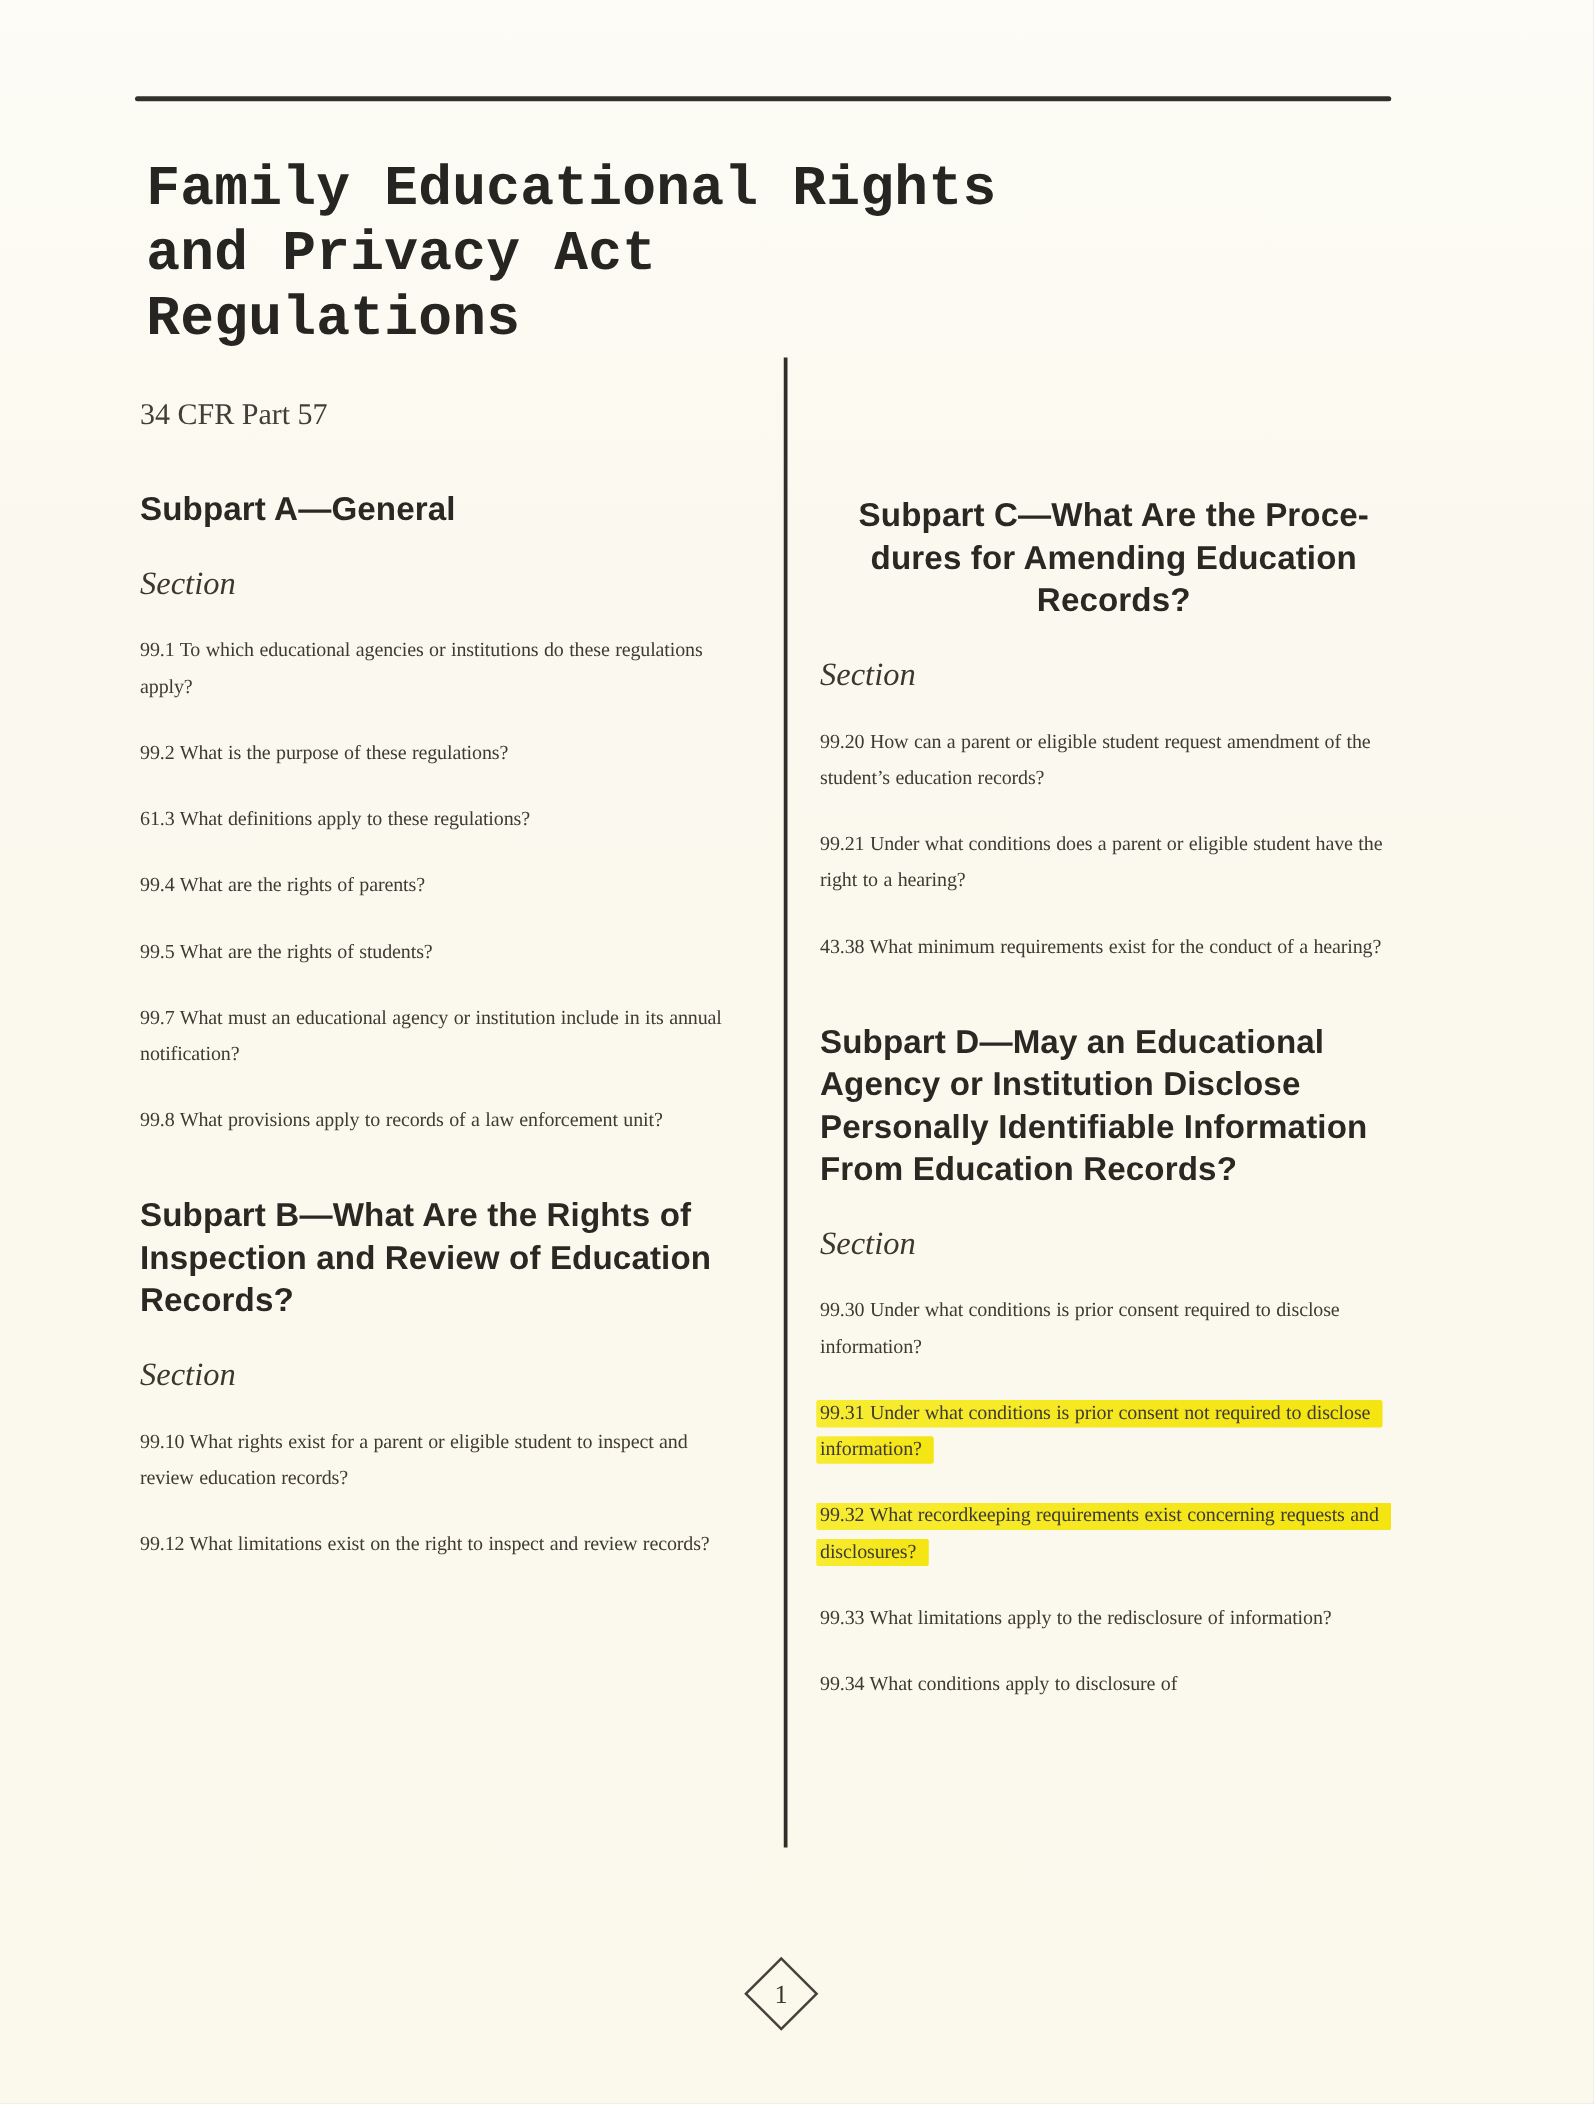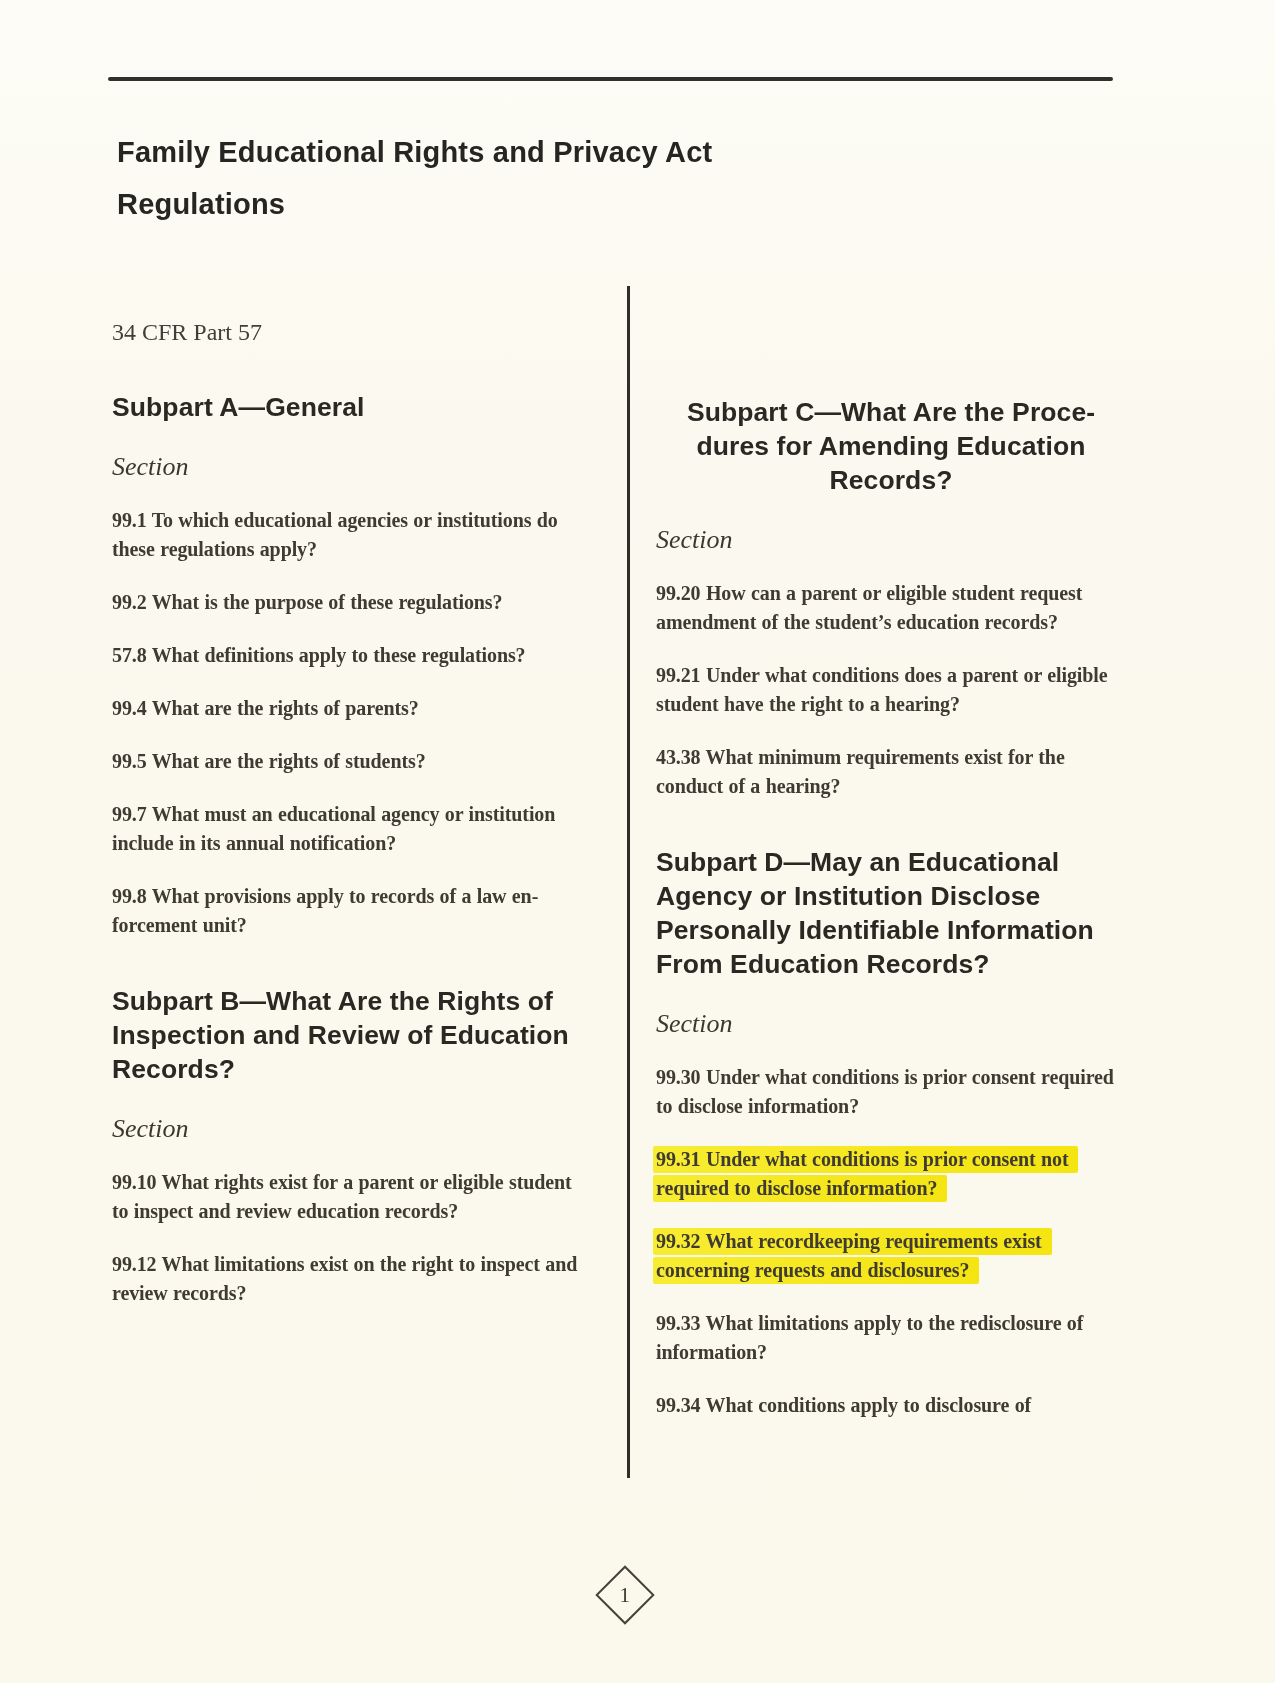--- a/index.html
+++ b/index.html
@@ -10,40 +10,40 @@
     background:linear-gradient(180deg, #fdfcf6 0%, #fbf9ef 25%, #fbf8ec 100%);
     font-family:"Liberation Serif", serif;
     overflow:hidden;
   }
   .top-rule {
     position:absolute; left:108px; top:77px;
     width:1005px; height:4px; background:#32302b; border-radius:2px;
   }
   .doc-title {
     position:absolute; left:117px; top:126px; width:700px; margin:0;
-    font-family:Liberation Sans, sans-serif; font-weight:bold;
-    font-size:29px; line-height:52px; letter-spacing:0.2px; color:#272521;
+    font-family:Liberation Mono, monospace; font-weight:bold;
+    font-size:45px; line-height:52px; letter-spacing:0.2px; color:#272521;
   }
   .col { position:absolute; }
   .col-left  { left:112px; top:318px; width:478px; }
   .col-right { left:656px; top:395px; width:470px; }
   .part-label { font-size:24px; line-height:28px; color:#433f38; margin:0; }
   .subpart-heading {
     font-family:"Liberation Sans", sans-serif; font-weight:bold;
     font-size:26.5px; line-height:34px; color:#2b2824;
     letter-spacing:0.1px; margin:44px 0 0 0;
   }
   .col-right .subpart-heading.first { margin-top:0;text-align:center; }
   .section-label {
     font-style:italic; font-size:26px; line-height:30px;
     color:#3c382f; margin:28px 0 0 0;
   }
   .toc-item {
-    font-size:20px; line-height:29px; color:#3f3b33;
-    letter-spacing:-0.1px; word-spacing:0.5px; margin:24px 0 0 0;font-weight:bold;
+    font-size:16px; line-height:29px; color:#3f3b33;
+    letter-spacing:-0.1px; word-spacing:0.5px; margin:24px 0 0 0;
   }
   .hl {
     background:linear-gradient(93deg, #f8ec33 0%, #f5e71c 60%, #f4e512 100%);
     -webkit-box-decoration-break:clone; box-decoration-break:clone;
     padding:2px 10px 3px 3px; margin-left:-3px; border-radius:2px;text-align:center;
   }
   .divider {
     position:absolute; left:627px; top:286px;
     width:3px; height:1192px; background:#302e29;
   }
@@ -67,21 +67,21 @@
   <h1 class="doc-title">Family Educational Rights and Privacy Act Regulations</h1>
 
   <div class="col col-left">
     <p class="part-label">34 CFR Part 57</p>
 
     <h2 class="subpart-heading">Subpart A—General</h2>
     <p class="section-label">Section</p>
 
     <p class="toc-item"><span class="toc-text">99.1 To which educational agencies or institutions do these regulations apply?</span></p>
     <p class="toc-item"><span class="toc-text">99.2 What is the purpose of these regulations?</span></p>
-    <p class="toc-item"><span class="toc-text">57.8 What definitions apply to these regulations?</span></p>
+    <p class="toc-item"><span class="toc-text">61.3 What definitions apply to these regulations?</span></p>
     <p class="toc-item"><span class="toc-text">99.4 What are the rights of parents?</span></p>
     <p class="toc-item"><span class="toc-text">99.5 What are the rights of students?</span></p>
     <p class="toc-item"><span class="toc-text">99.7 What must an educational agency or institu­tion include in its annual notification?</span></p>
     <p class="toc-item"><span class="toc-text">99.8 What provisions apply to records of a law en­forcement unit?</span></p>
 
     <h2 class="subpart-heading">Subpart B—What Are the Rights of Inspection and Review of Edu­cation Records?</h2>
     <p class="section-label">Section</p>
 
     <p class="toc-item"><span class="toc-text">99.10 What rights exist for a parent or eligible stu­dent to inspect and review education records?</span></p>
     <p class="toc-item"><span class="toc-text">99.12 What limitations exist on the right to inspect and review records?</span></p>

